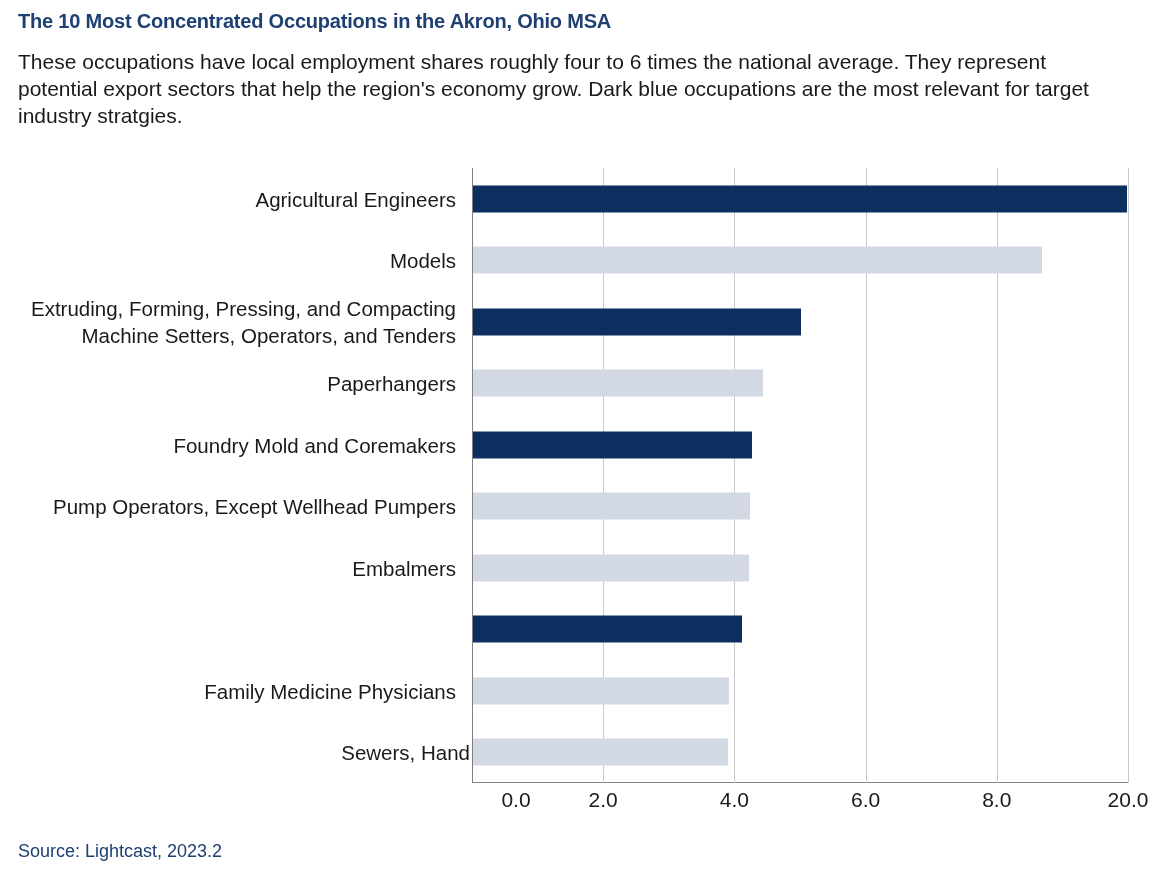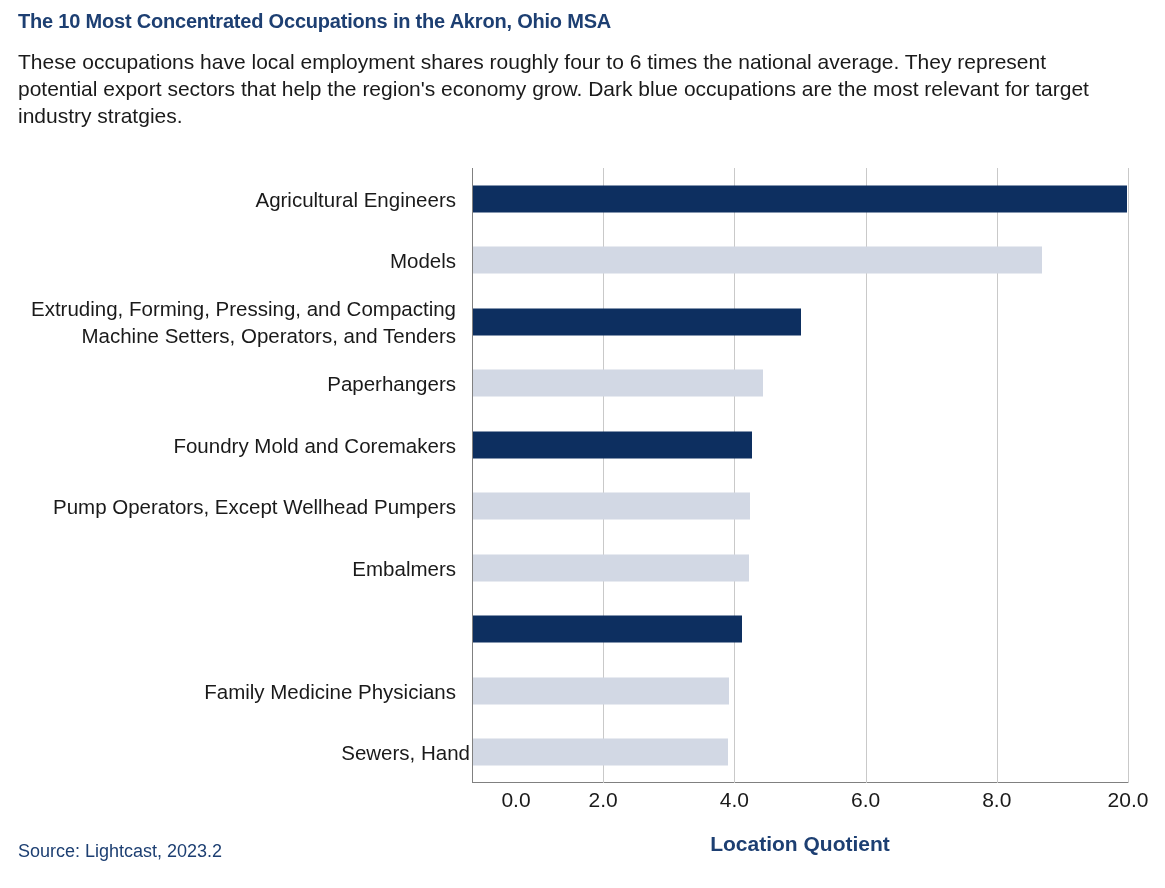--- a/index.html
+++ b/index.html
@@ -214,21 +214,20 @@
         <div class="row" style="top: 430.5px; height: 61.5px;">
           <div class="bar" title="Patternmakers, Metal and Plastic: 4.1" style="width: 268.96px; background: rgb(13, 47, 96);"></div>
         </div>
         <div class="row" style="top: 492px; height: 61.5px;">
           <div class="bar" title="Family Medicine Physicians: 3.9" style="width: 255.84px; background: rgb(210, 216, 228);"></div>
         </div>
         <div class="row" style="top: 553.5px; height: 61.5px;">
           <div class="bar" title="Sewers, Hand: 3.88" style="width: 254.528px; background: rgb(210, 216, 228);"></div>
         </div>
       </div>
-    <div id="xlabel">Location Quotient</div>
   <div class="xtick" style="left: 472px; margin-left: 44px;">0.0</div>
       <div class="xtick" style="left: 603.2px;">2.0</div>
       <div class="xtick" style="left: 734.4px;">4.0</div>
       <div class="xtick" style="left: 865.6px;">6.0</div>
       <div class="xtick" style="left: 996.8px;">8.0</div>
       <div class="xtick" style="left: 1128px;">20.0</div>
     </div>
 
   <div id="source">Source: Lightcast, 2023.2</div>
 </div>

